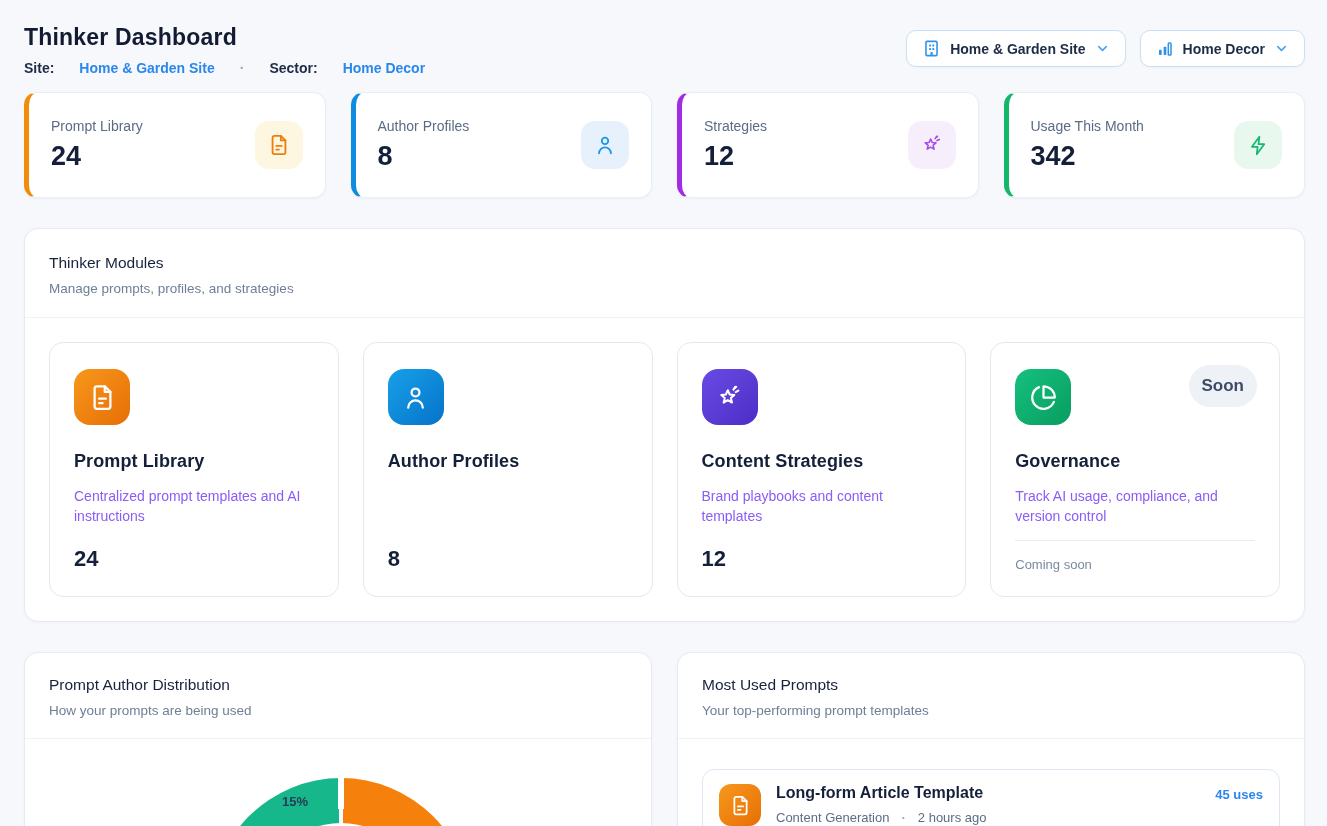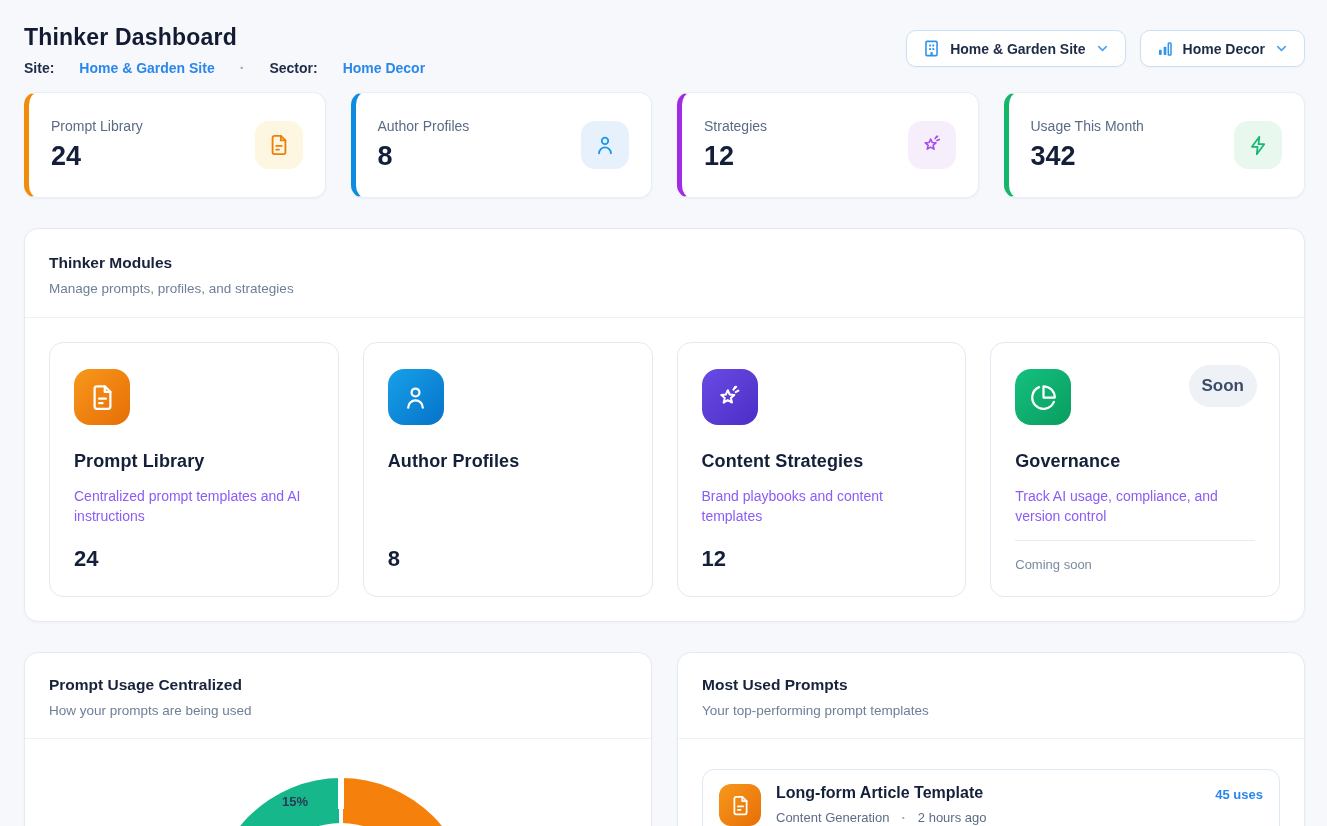--- a/index.html
+++ b/index.html
@@ -41,21 +41,21 @@
   .stat-value { font-size:27px; font-weight:800; color:#141f39; margin-top:7px; }
   .stat-icon { width:48px; height:48px; border-radius:14px; display:flex; align-items:center; justify-content:center; flex:0 0 auto; }
   .bg-cream { background:#fdf6e1; color:#ee7d0c; }
   .bg-lblue { background:#e7f1fc; color:#1d96e8; }
   .bg-lpurple { background:#f7eefc; color:#a64cf0; }
   .bg-lgreen { background:#e8f8ef; color:#16b873; }
 
   
   .panel { background:#fff; border:1px solid #e6ebf2; border-radius:14px; margin-top:30px; box-shadow:0 1px 3px rgba(30,60,110,.04); }
   .panel-header { padding:25px 24px 21px; border-bottom:1px solid #eef1f6; }
-  .panel-title { font-size:15.5px; font-weight:700; color:#17223c; }
+  .panel-title { font-size:15.5px; font-weight:400; color:#17223c; }
   .panel-sub { font-size:13.5px; color:#6e7f96; margin-top:9px; }
 
   
   .modules-grid { display:grid; grid-template-columns:repeat(4,1fr); gap:24px; padding:24px; }
   .module-card {
     position:relative; background:#fff; border:1px solid #e3e9f1; border-radius:14px;
     padding:26px 24px 24px; height:255px; display:flex; flex-direction:column; cursor:pointer;
   }
   .tile { width:56px; height:56px; border-radius:16px; display:flex; align-items:center; justify-content:center; color:#fff; flex:0 0 auto; }
   .tile-orange { background:linear-gradient(135deg,#f7981c,#e76e06); }
@@ -277,21 +277,21 @@
         <hr class="module-divider">
         <div class="module-footer">Coming soon</div>
       </div>
     </div>
   </div>
 
   <div class="bottom-grid">
 
     <div class="bottom-card">
       <div class="card-header">
-        <div class="panel-title">Prompt Usage Centralized</div>
+        <div class="panel-title">Prompt Author Distribution</div>
         <div class="panel-sub">How your prompts are being used</div>
       </div>
       <div class="chart-body">
         <div class="donut">
           <div class="donut-hole"></div>
         </div>
         <div class="slice-label">15%</div>
       </div>
     </div>
 

